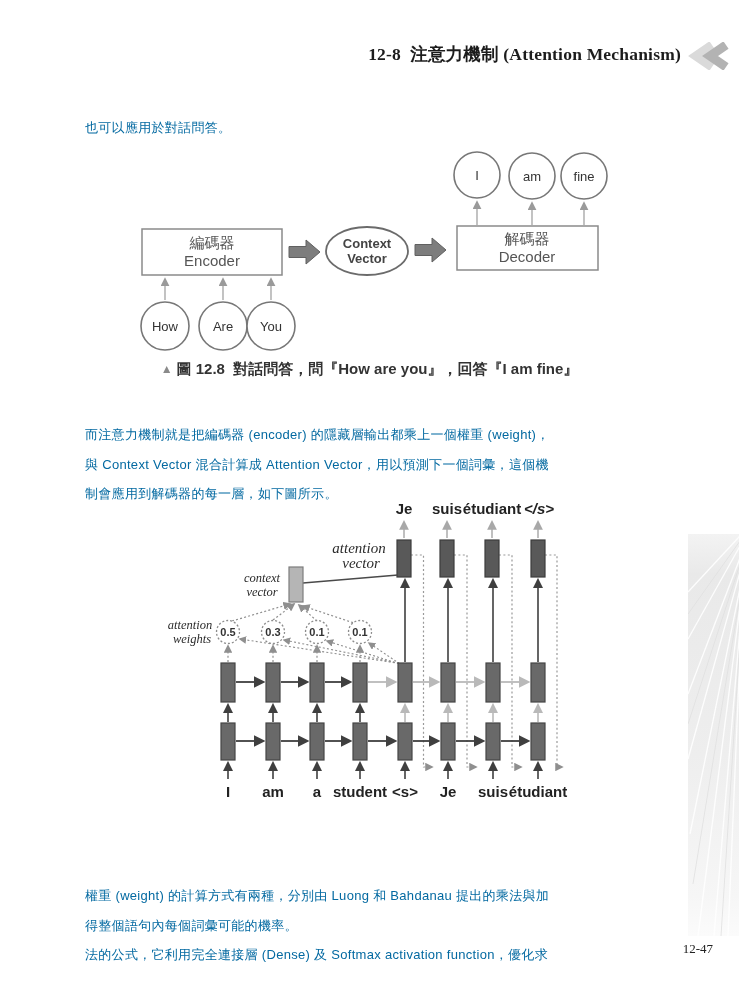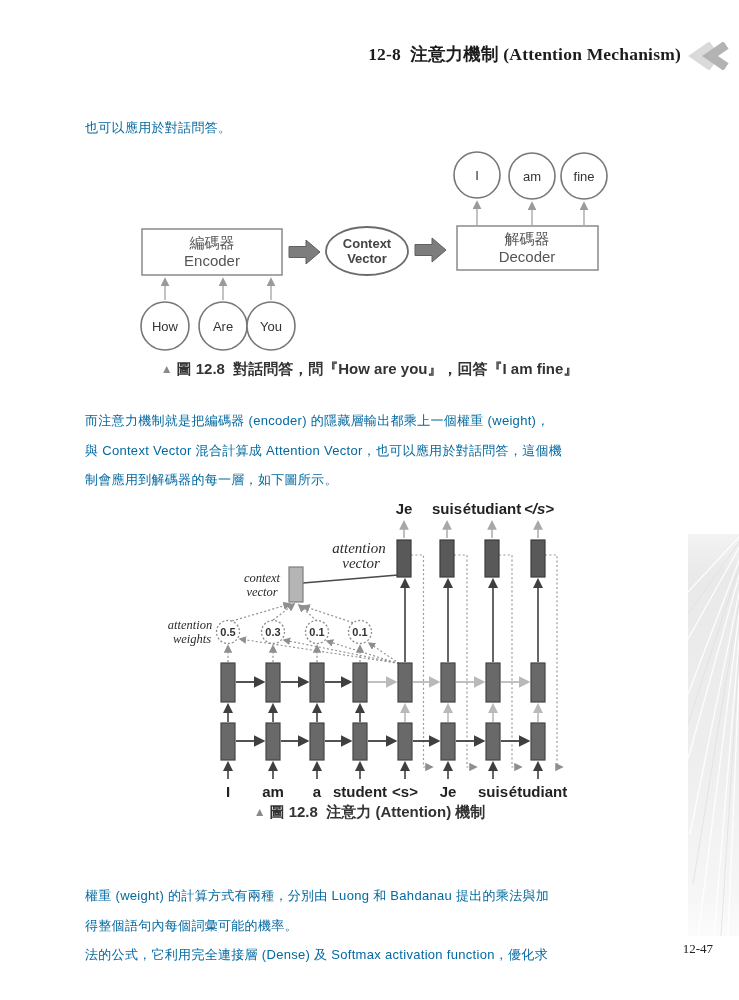--- a/index.html
+++ b/index.html
@@ -101,23 +101,23 @@
       <text x="342" y="32" text-anchor="middle" font-size="13" fill="#333">I</text>
       <text x="397" y="33" text-anchor="middle" font-size="13" fill="#333">am</text>
       <text x="449" y="33" text-anchor="middle" font-size="13" fill="#333">fine</text>
     </g>
   </svg>
 
   <div class="caption" style="top:360px;">
     <span class="cap-marker">▲</span><span class="cap-text">圖 12.8  對話問答，問『How are you』，回答『I am fine』</span>
   </div>
 
-  <div class="para" style="top:406px;">
+  <div class="para" style="top:420px;">
     <div class="pline">而注意力機制就是把編碼器 (encoder) 的隱藏層輸出都乘上一個權重 (weight)，</div>
-    <div class="pline">與 Context Vector 混合計算成 Attention Vector，也可以應用於對話問答，這個機</div>
+    <div class="pline">與 Context Vector 混合計算成 Attention Vector，用以預測下一個詞彙，這個機</div>
     <div class="pline">制會應用到解碼器的每一層，如下圖所示。</div>
   </div>
 
   <svg id="figure2" width="440" height="312" viewBox="0 0 440 312">
     <defs>
       <marker id="ah-dark" viewBox="0 0 10 10" refX="8" refY="5" markerWidth="6.5" markerHeight="6.5" orient="auto">
           <path d="M0,0 L10,5 L0,10 z" fill="#3f3f3f"></path>
         </marker>
       <marker id="ah-light" viewBox="0 0 10 10" refX="8" refY="5" markerWidth="6.5" markerHeight="6.5" orient="auto">
           <path d="M0,0 L10,5 L0,10 z" fill="#b9b9b9"></path>
@@ -277,23 +277,20 @@
       <text x="108" y="303">am</text>
       <text x="152" y="303">a</text>
       <text x="195" y="303">student</text>
       <text x="240" y="303">&lt;s&gt;</text>
       <text x="283" y="303">Je</text>
       <text x="328" y="303">suis</text>
       <text x="373" y="303">étudiant</text>
     </g>
   </svg>
 
-  <div class="caption" style="top:803px;">
-    <span class="cap-marker">▲</span><span class="cap-text">圖 12.8  注意力 (Attention) 機制</span>
-  </div>
 
   <div class="para" style="top:853px;margin-top:28px;">
     <div class="pline">權重 (weight) 的計算方式有兩種，分別由 Luong 和 Bahdanau 提出的乘法與加</div>
     <div class="pline">得整個語句內每個詞彙可能的機率。</div>
     <div class="pline">法的公式，它利用完全連接層 (Dense) 及 Softmax activation function，優化求</div>
   </div>
 
   <div id="pageno">12-47</div>
 
   <svg id="edge-decor" width="51" height="402" viewBox="0 0 51 402">

